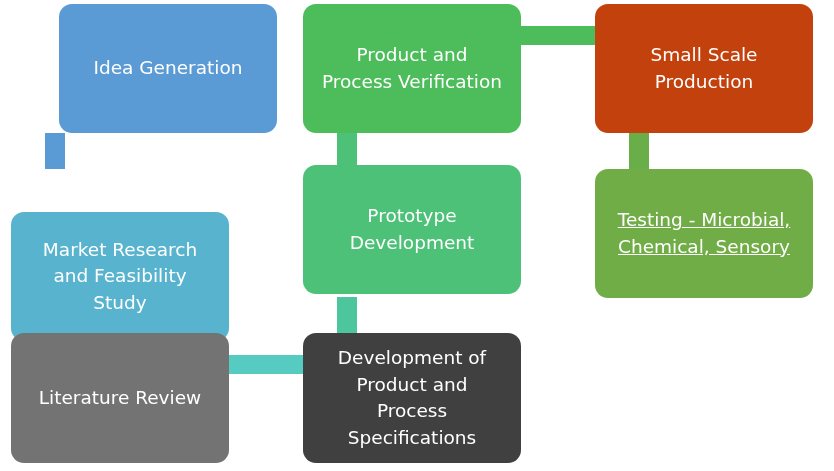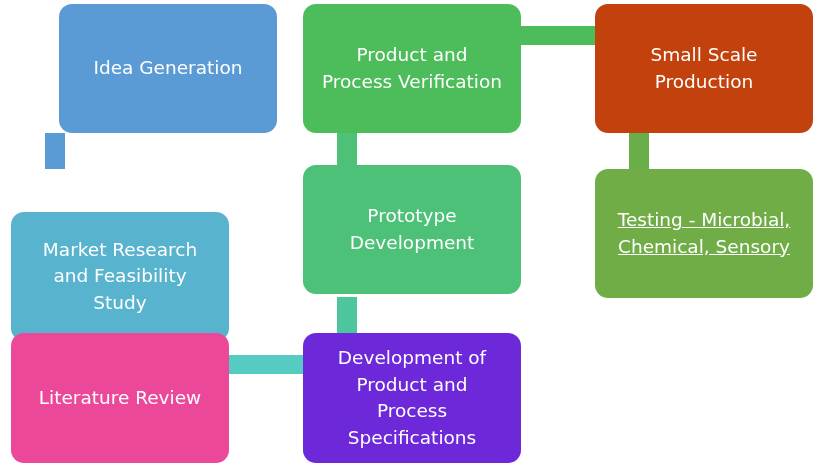--- a/index.html
+++ b/index.html
@@ -25,24 +25,24 @@
 <div class="conn v" style="left: 629px; top: 133px; background: rgb(106, 174, 73);"></div>
 
 <div class="box" style="left: 11px; top: 4px; background: rgb(91, 155, 213); margin-left: 48px;">
   <span>Idea Generation</span>
 </div>
 <div class="box" style="left: 11px; top: 169px; background: rgb(87, 179, 206); margin-top: 43px;">
   <span>Market Research
 and Feasibility
 Study</span>
 </div>
-<div class="box" style="left: 11px; top: 333px; height: 130px; background: #ec4899; text-align: center;">
+<div class="box" style="left: 11px; top: 333px; height: 130px; background: #737373; text-align: center;">
   <span>Literature Review</span>
 </div>
-<div class="box" style="left: 303px; top: 333px; height: 130px; background: #6d28d9;">
+<div class="box" style="left: 303px; top: 333px; height: 130px; background: #404040;">
   <span>Development of
 Product and
 Process
 Specifications</span>
 </div>
 <div class="box" style="left: 303px; top: 165px; background: rgb(76, 193, 119);">
   <span>Prototype
 Development</span>
 </div>
 <div class="box" style="left: 303px; top: 4px; background: rgb(76, 189, 90);">

